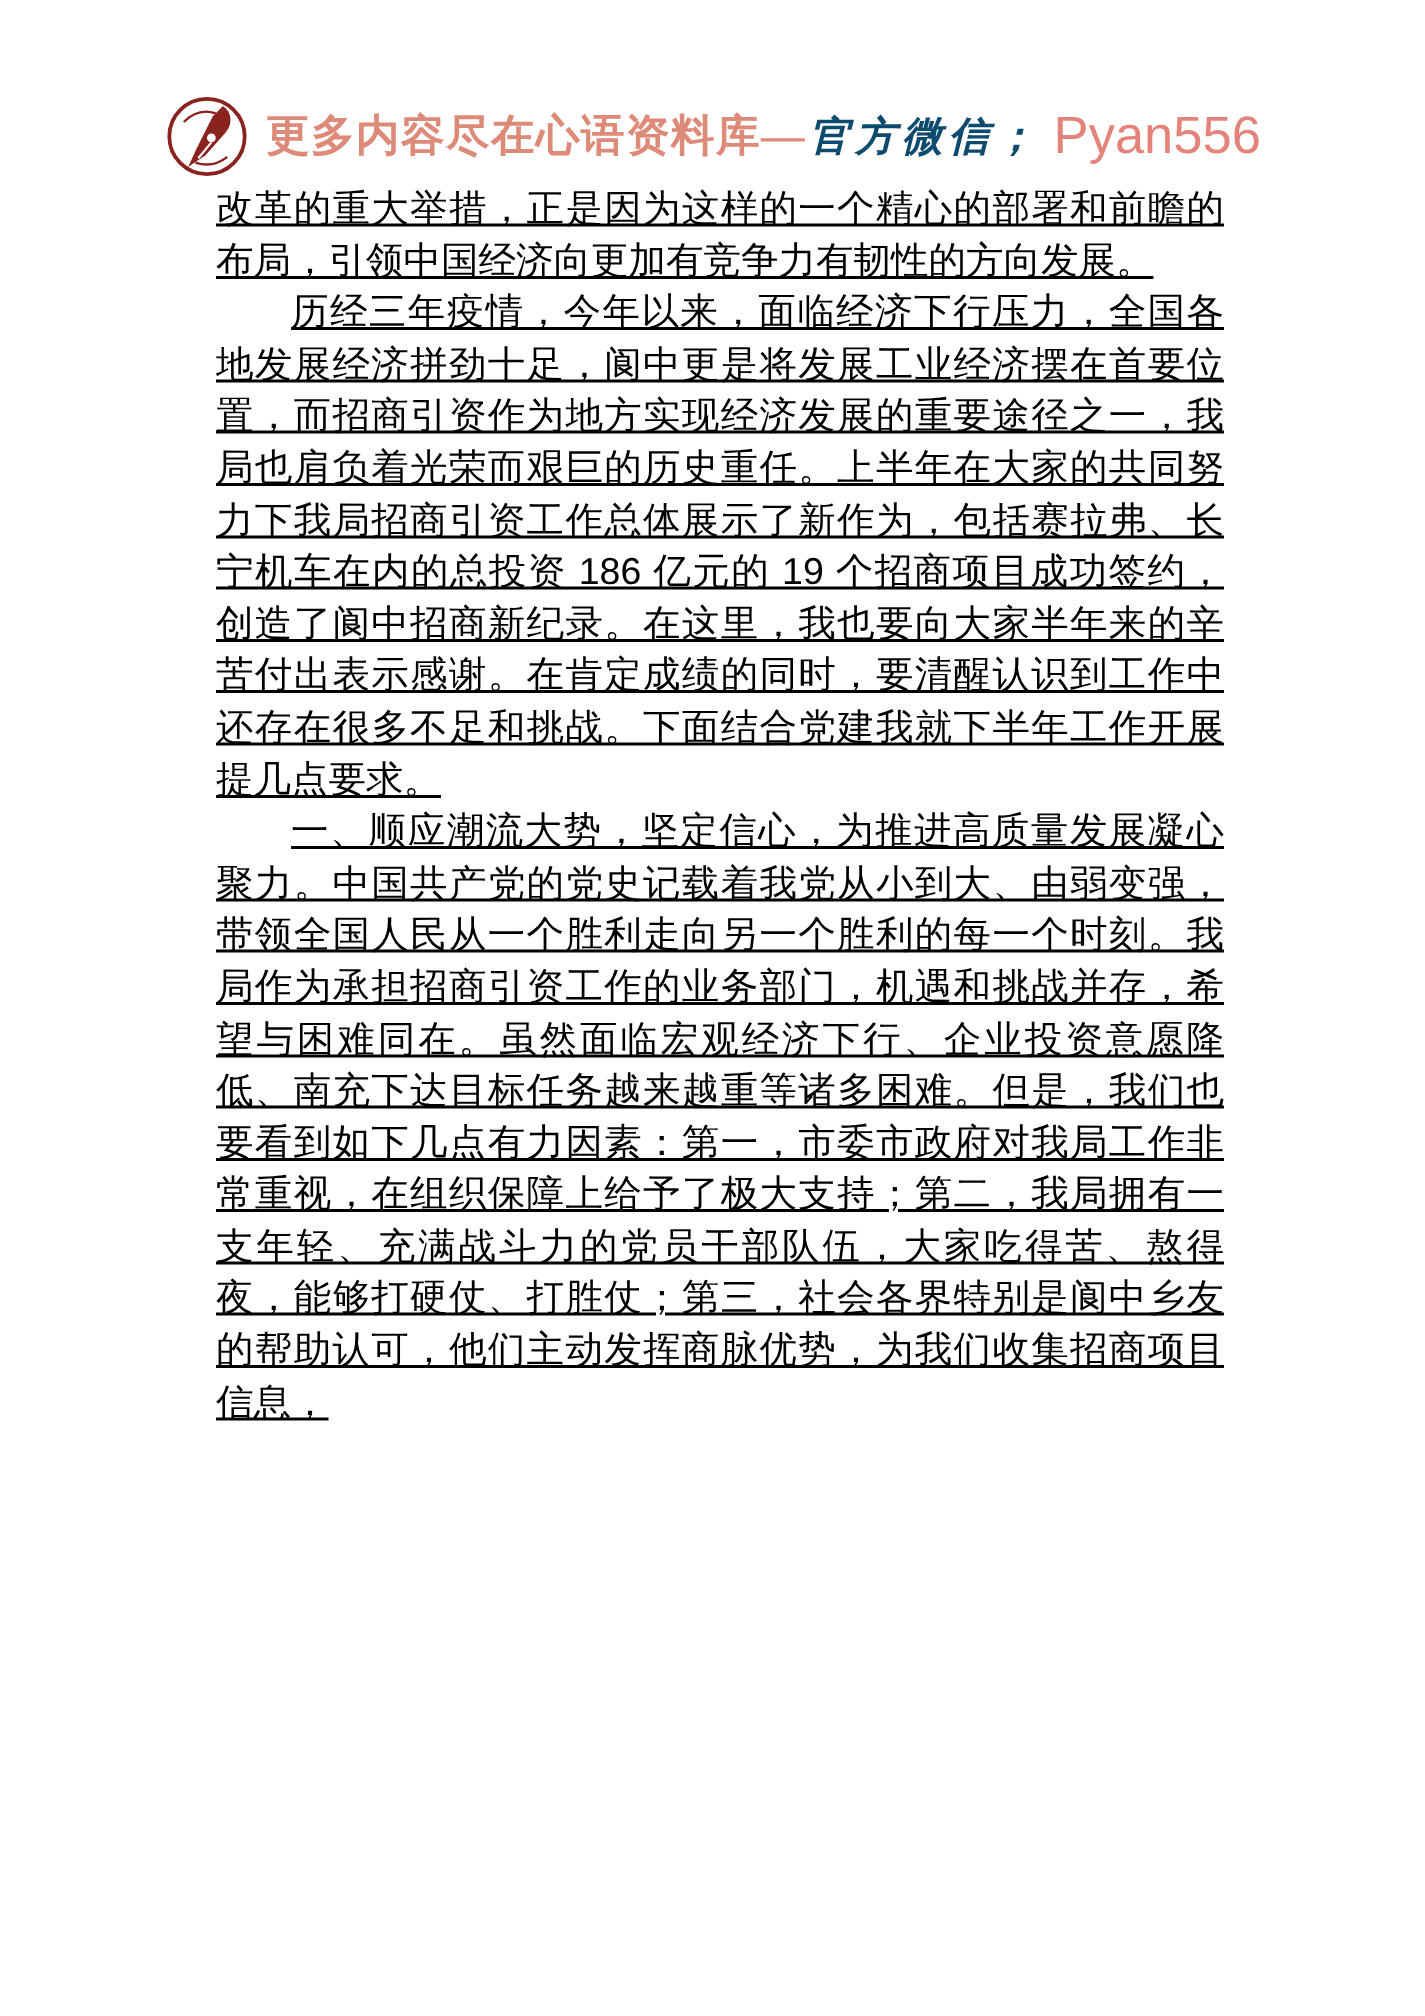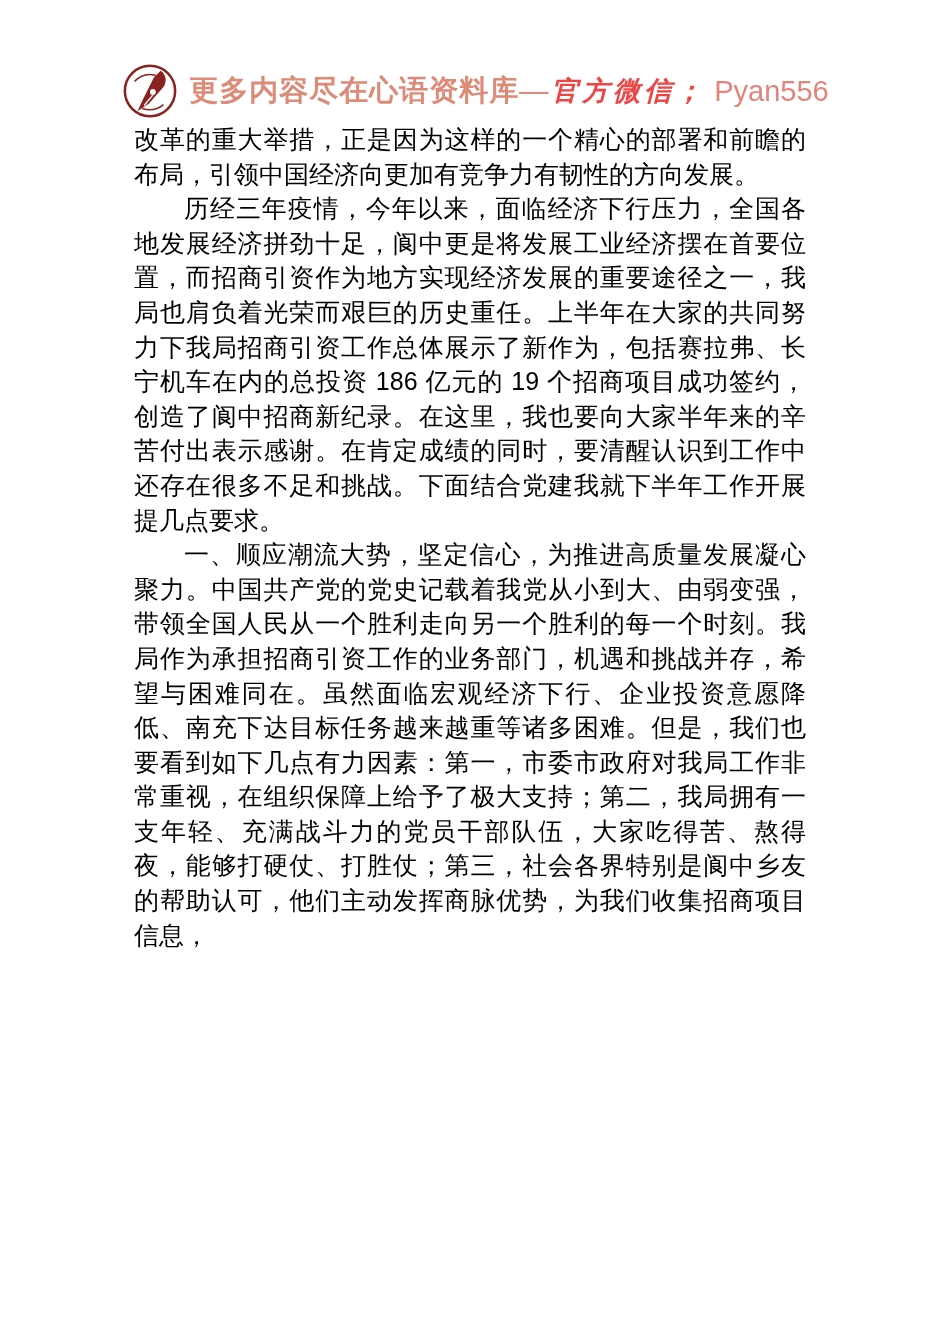--- a/index.html
+++ b/index.html
@@ -36,37 +36,38 @@
     font-size: 29px;
     font-weight: bold;
     color: #dd8a79;
     letter-spacing: 1px;
   }
   .wm-label {
     font-family: "Liberation Serif", serif;
     font-style: italic;
     font-size: 27px;
     font-weight: bold;
-    color: #ef4444;
+    color: #0c4a6e;
     letter-spacing: 4px;
     margin-left: 2px;
   }
   .wm-id {
     font-family: "Liberation Sans", sans-serif;
-    font-size: 29px;
+    font-size: 35px;
     color: #e4837a;
     margin-left: 8px;
   }
 
   
   .content {
     position: absolute;
-    left: 134px;
+    left: 144px;
     top: 122px;
     width: 672px;
+    text-decoration: underline;
   }
   .content p {
     margin: 0;
     font-size: 25px;
     line-height: 34.6px;
     color: #000000;
     text-align: justify;
     font-weight: 500;
     font-family: "Liberation Sans", sans-serif;
   }

